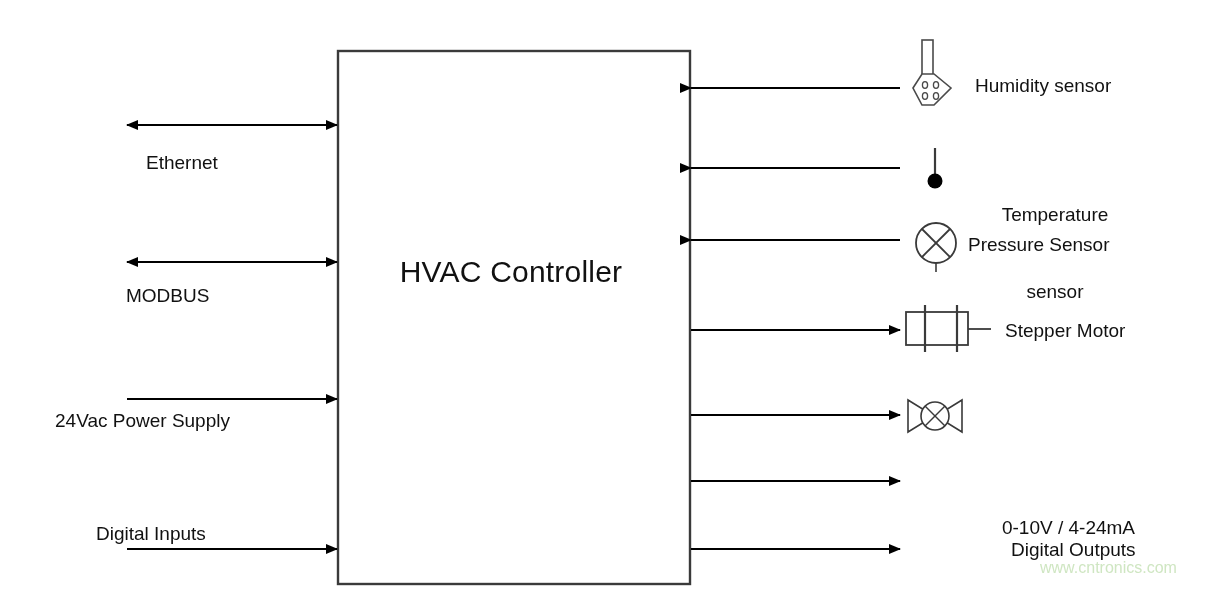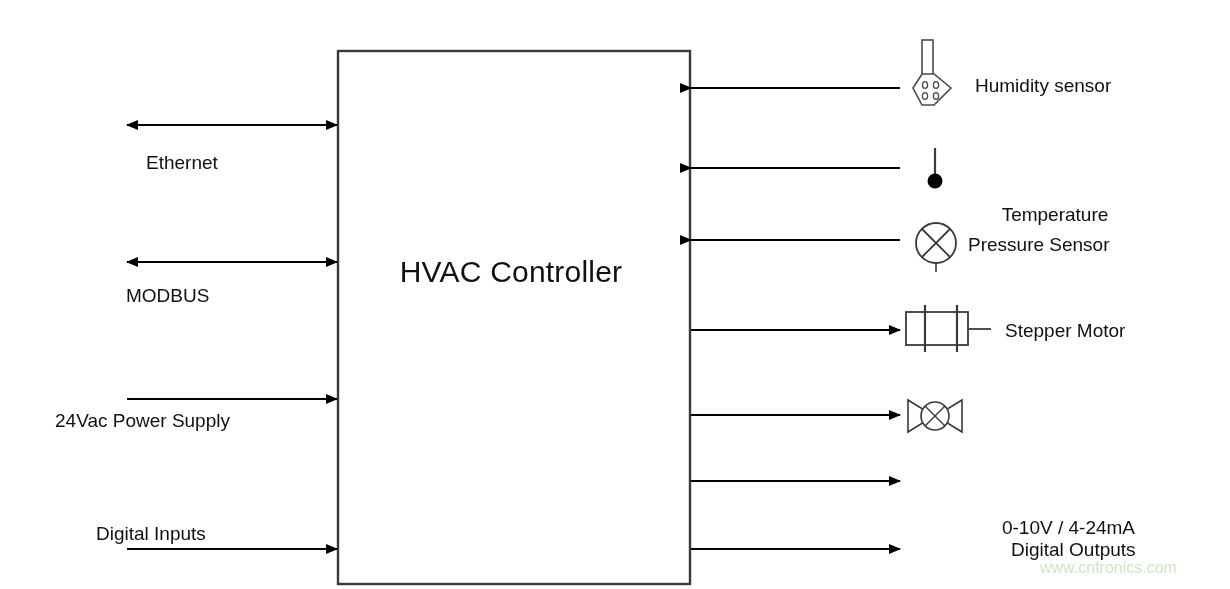--- a/index.html
+++ b/index.html
@@ -132,20 +132,21 @@
 
   <div class="lbl lbl-left" style="left:110px; top:150px;margin-left:36px;">Ethernet</div>
   <div class="lbl lbl-left" style="left:110px; top:283px;margin-left:16px;">MODBUS</div>
   <div class="lbl lbl-left" style="left:55px; top:408px;">24Vac Power Supply</div>
   <div class="lbl lbl-left" style="left:96px; top:521px;">Digital Inputs</div>
 
   <div class="lbl lbl-left" style="left:975px; top:61px;margin-top:12px;">Humidity sensor</div>
 
   <div class="lbl lbl-center" style="left:975px; top:150px; width:160px;">
     <div>Temperature</div>
+    <div>sensor</div>
   </div>
 
   <div class="lbl lbl-left" style="left:968px; top:232px;">Pressure Sensor</div>
 
   <div class="lbl lbl-left" style="left:1005px; top:318px;">Stepper Motor</div>
 
   <div class="lbl lbl-left" style="left:985px; top:388px; width:175px;">
   </div>
 
   <div class="lbl lbl-center" style="left:981px; top:463px; width:175px;">

